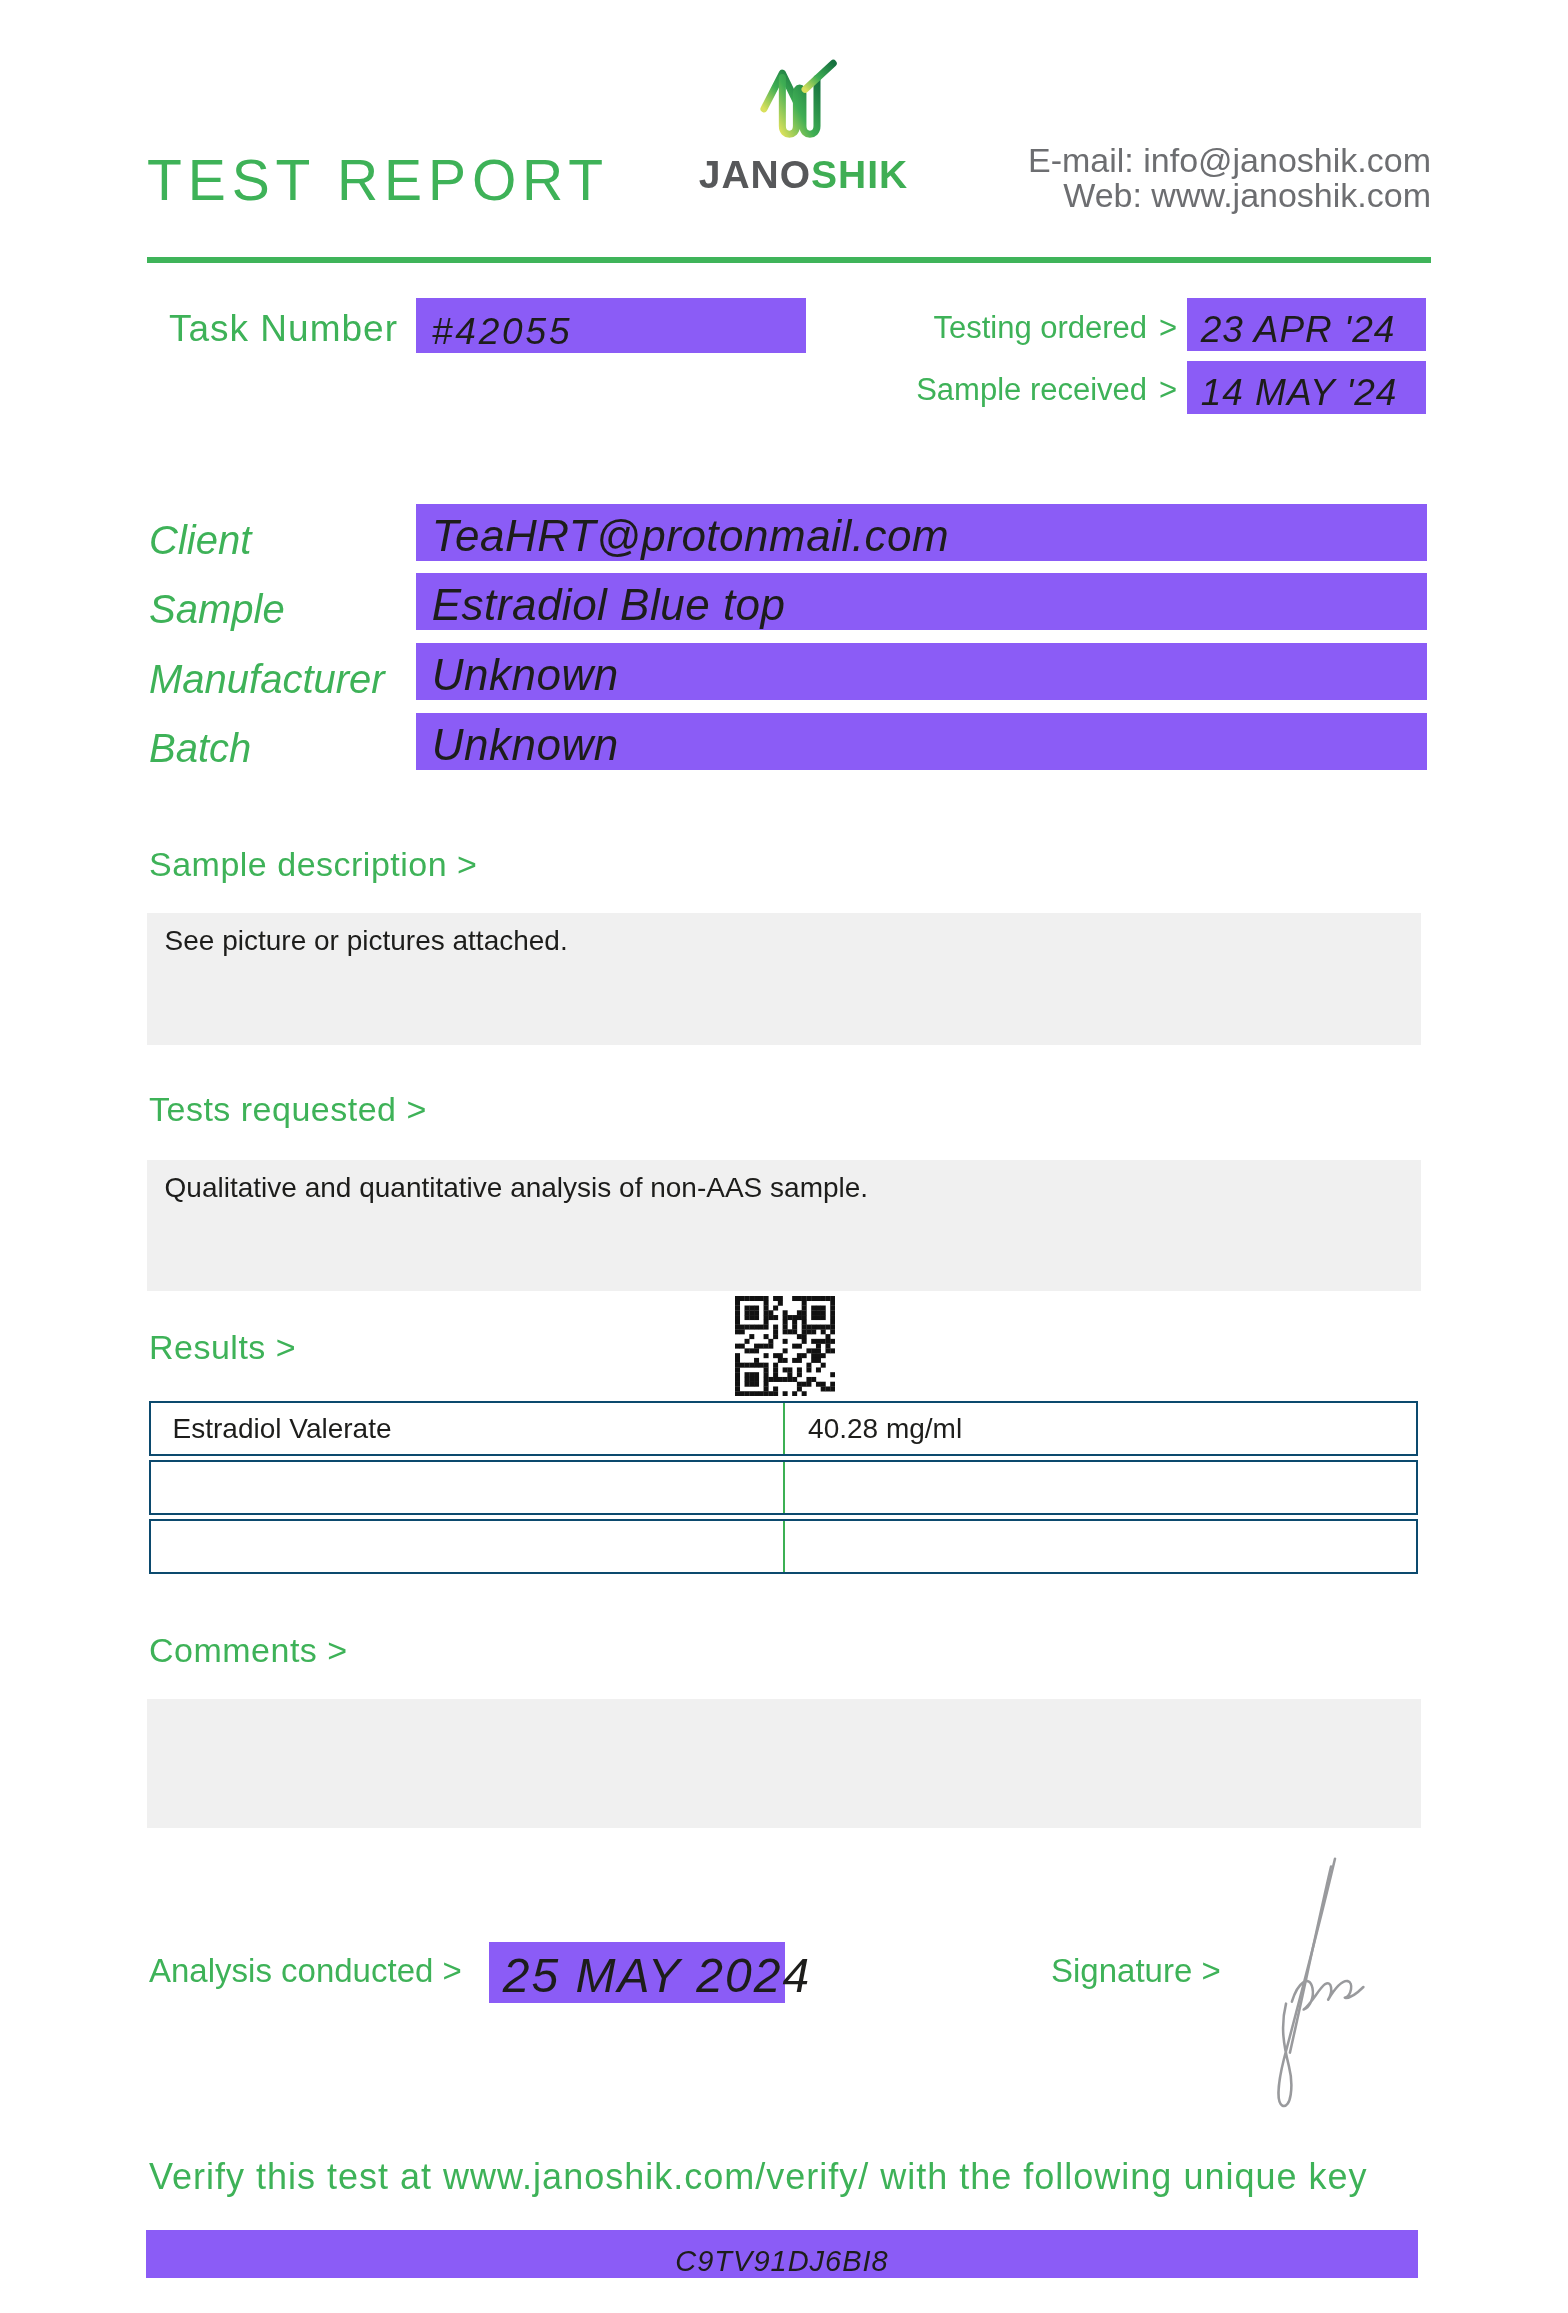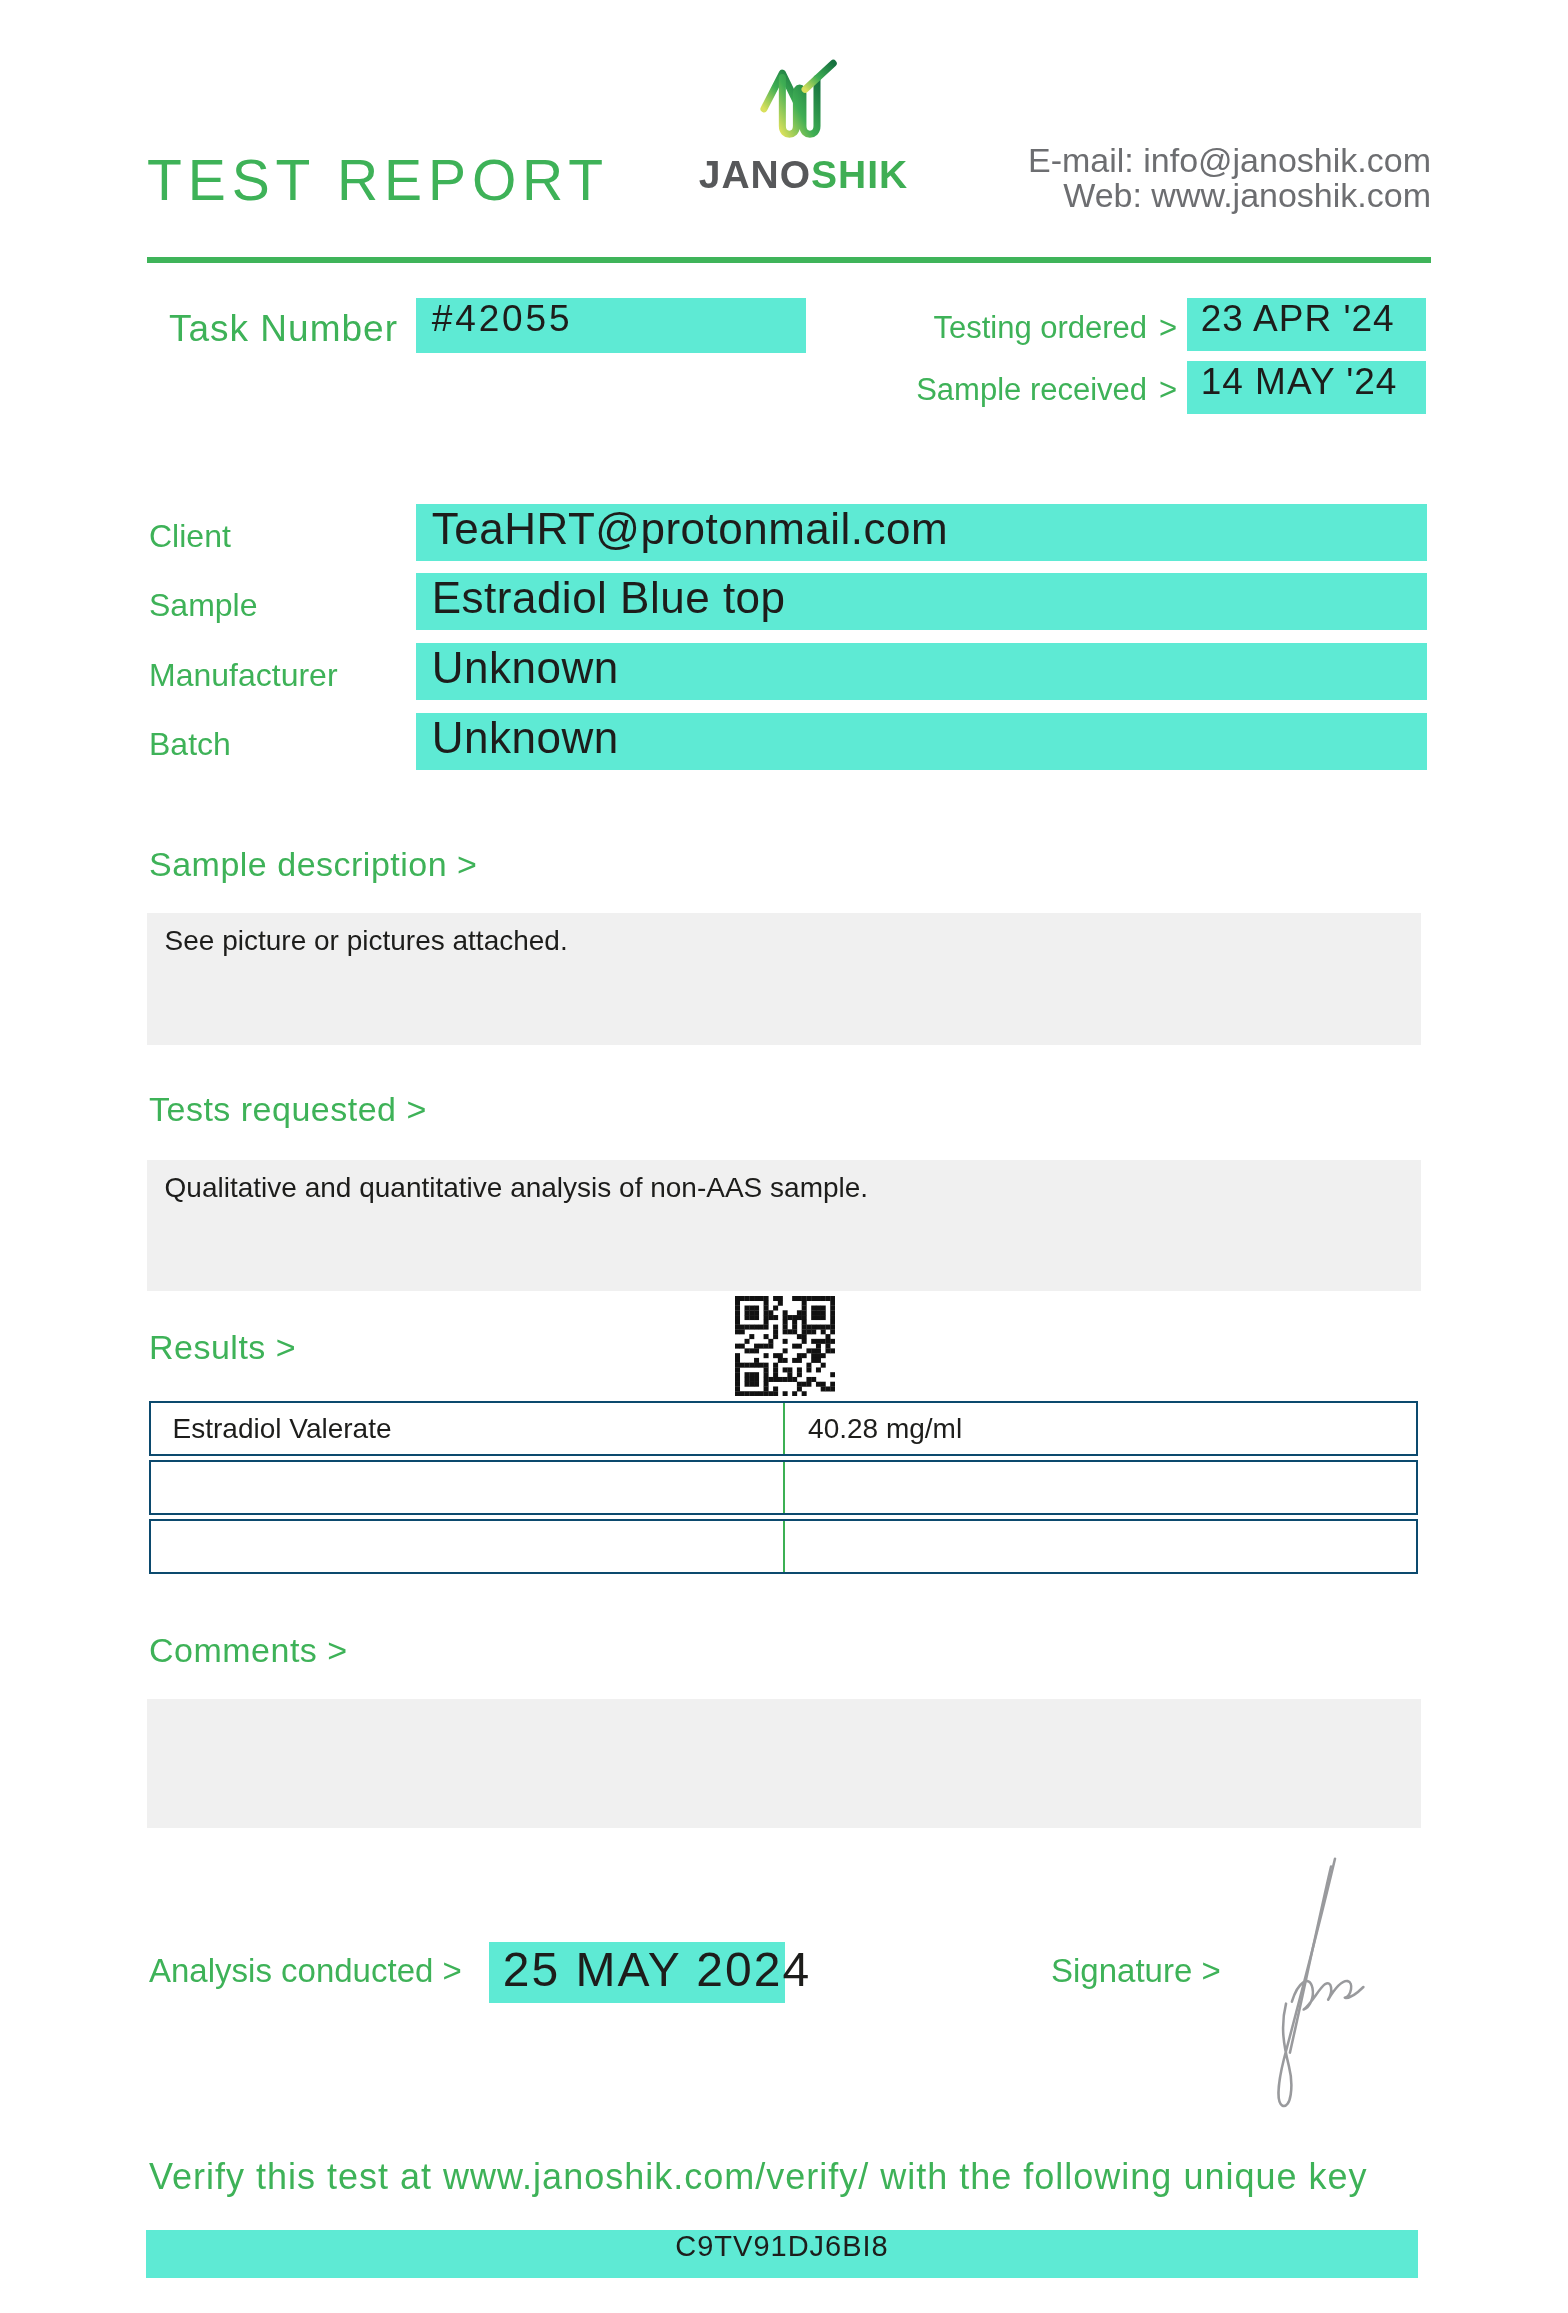--- a/index.html
+++ b/index.html
@@ -27,32 +27,32 @@
   .contact{
     left:980px;top:143px;width:451px;
     text-align:right;color:#6d6e71;
     font-size:34px;line-height:35px;white-space:nowrap;
   }
   .divider{left:147px;top:257px;width:1284px;height:5.9px;background:#3fb45a;}
 
   
   .glabel{color:#3eb258;white-space:nowrap;}
   .task-label{left:149px;top:308px;font-size:37px;letter-spacing:1px;margin-left:20px;}
-  .gbox{background:#5eead4;color:#1d1d1b;display:flex;align-items:flex-start;}
+  .gbox{background:#8b5cf6;color:#1d1d1b;display:flex;align-items:flex-end;font-style:italic;}
   .task-box{left:416px;top:298px;width:390px;height:55px;}
   .task-box span{padding-left:15.7px;font-size:37px;letter-spacing:2.9px;}
   .ordered-label{left:863px;top:310px;width:314px;text-align:right;font-size:31px;}
   .received-label{left:863px;top:372px;width:314px;text-align:right;font-size:31px;}
   .arrow-gap{display:inline-block;margin-left:11.8px;}
   .ordered-box{left:1187px;top:298px;width:239px;height:53px;}
   .received-box{left:1187px;top:361px;width:239px;height:53px;}
   .date-val{padding-left:13.7px;font-size:37px;letter-spacing:1px;white-space:nowrap;}
 
   
-  .detail-label{left:149px;font-size:32px;}
+  .detail-label{left:149px;font-size:40px;font-style:italic;}
   .detail-box{left:416px;width:1011px;height:57px;}
   .detail-box span{padding-left:15.7px;font-size:44px;letter-spacing:0.5px;white-space:nowrap;}
 
   
   .sec-head{color:#3eb258;font-size:34px;letter-spacing:0.5px;white-space:nowrap;}
   .sec-box{background:#f0f0f0;color:#1d1d1b;font-size:28px;}
   .sec-box .inner{padding:11.8px 0 0 17.6px;}
   .desc-head{left:149px;top:845px;}
   .desc-box{left:147px;top:913px;width:1274px;height:132px;}
   .tests-head{left:149px;top:1090px;}

